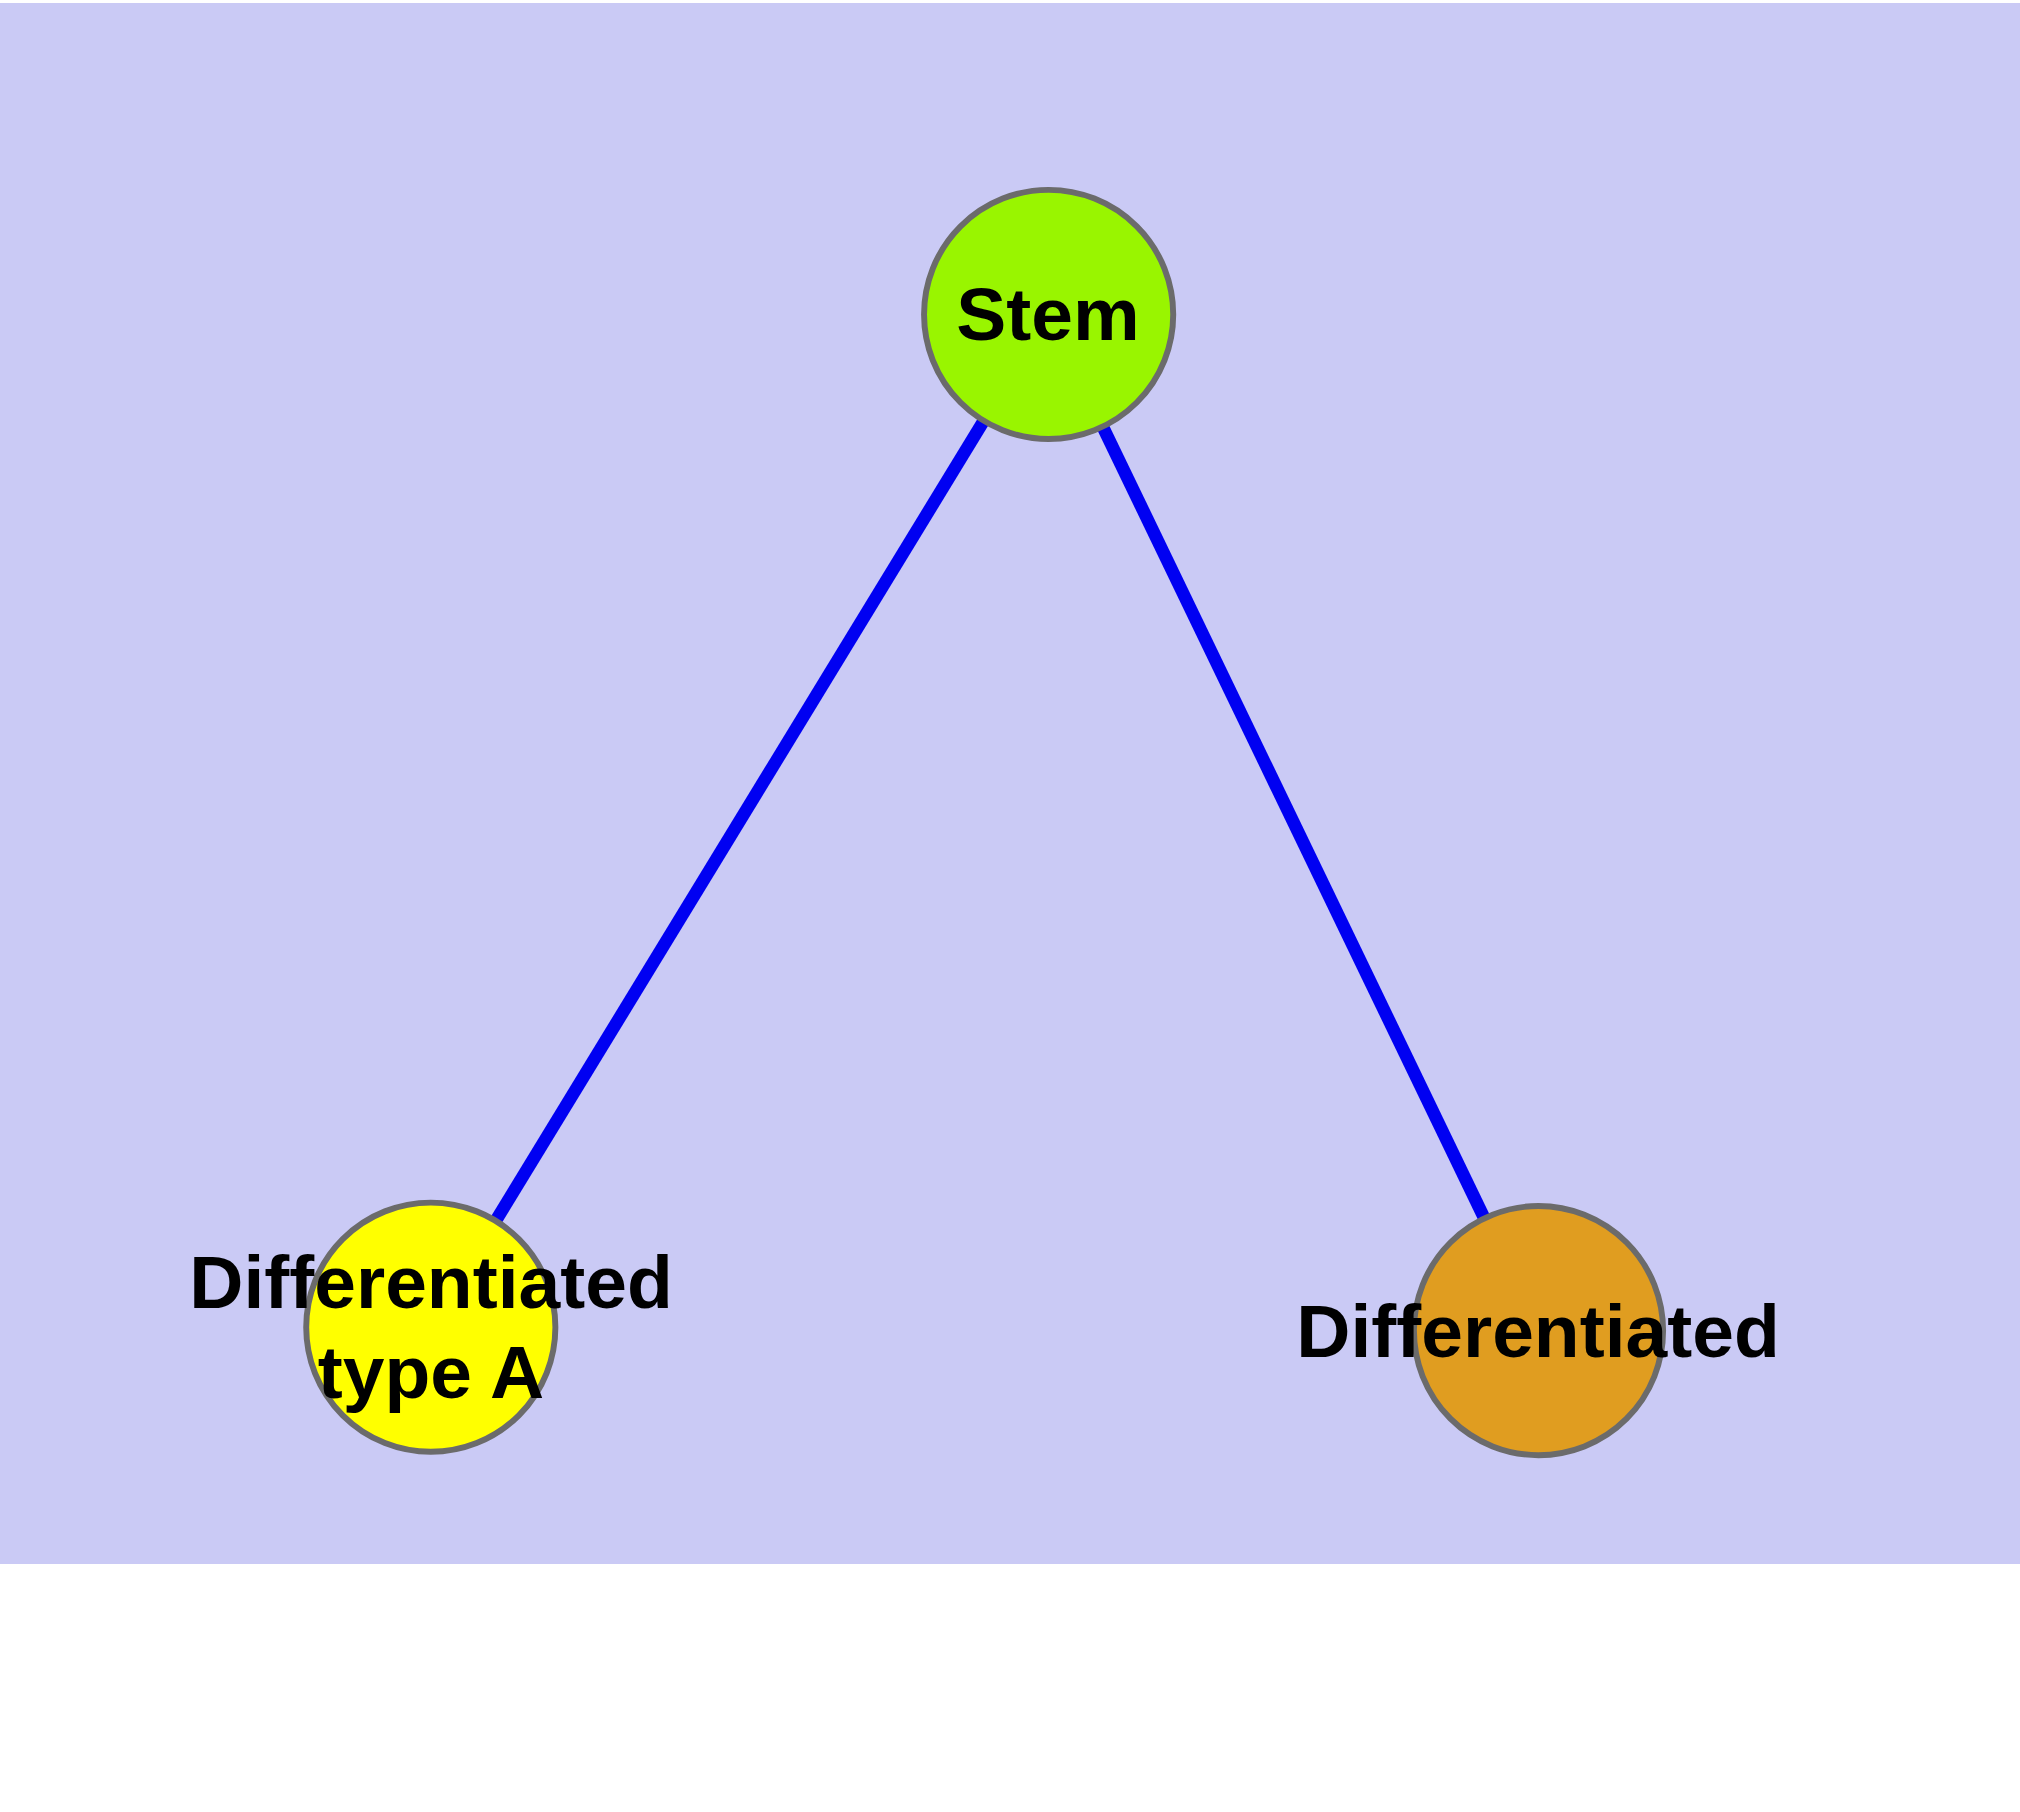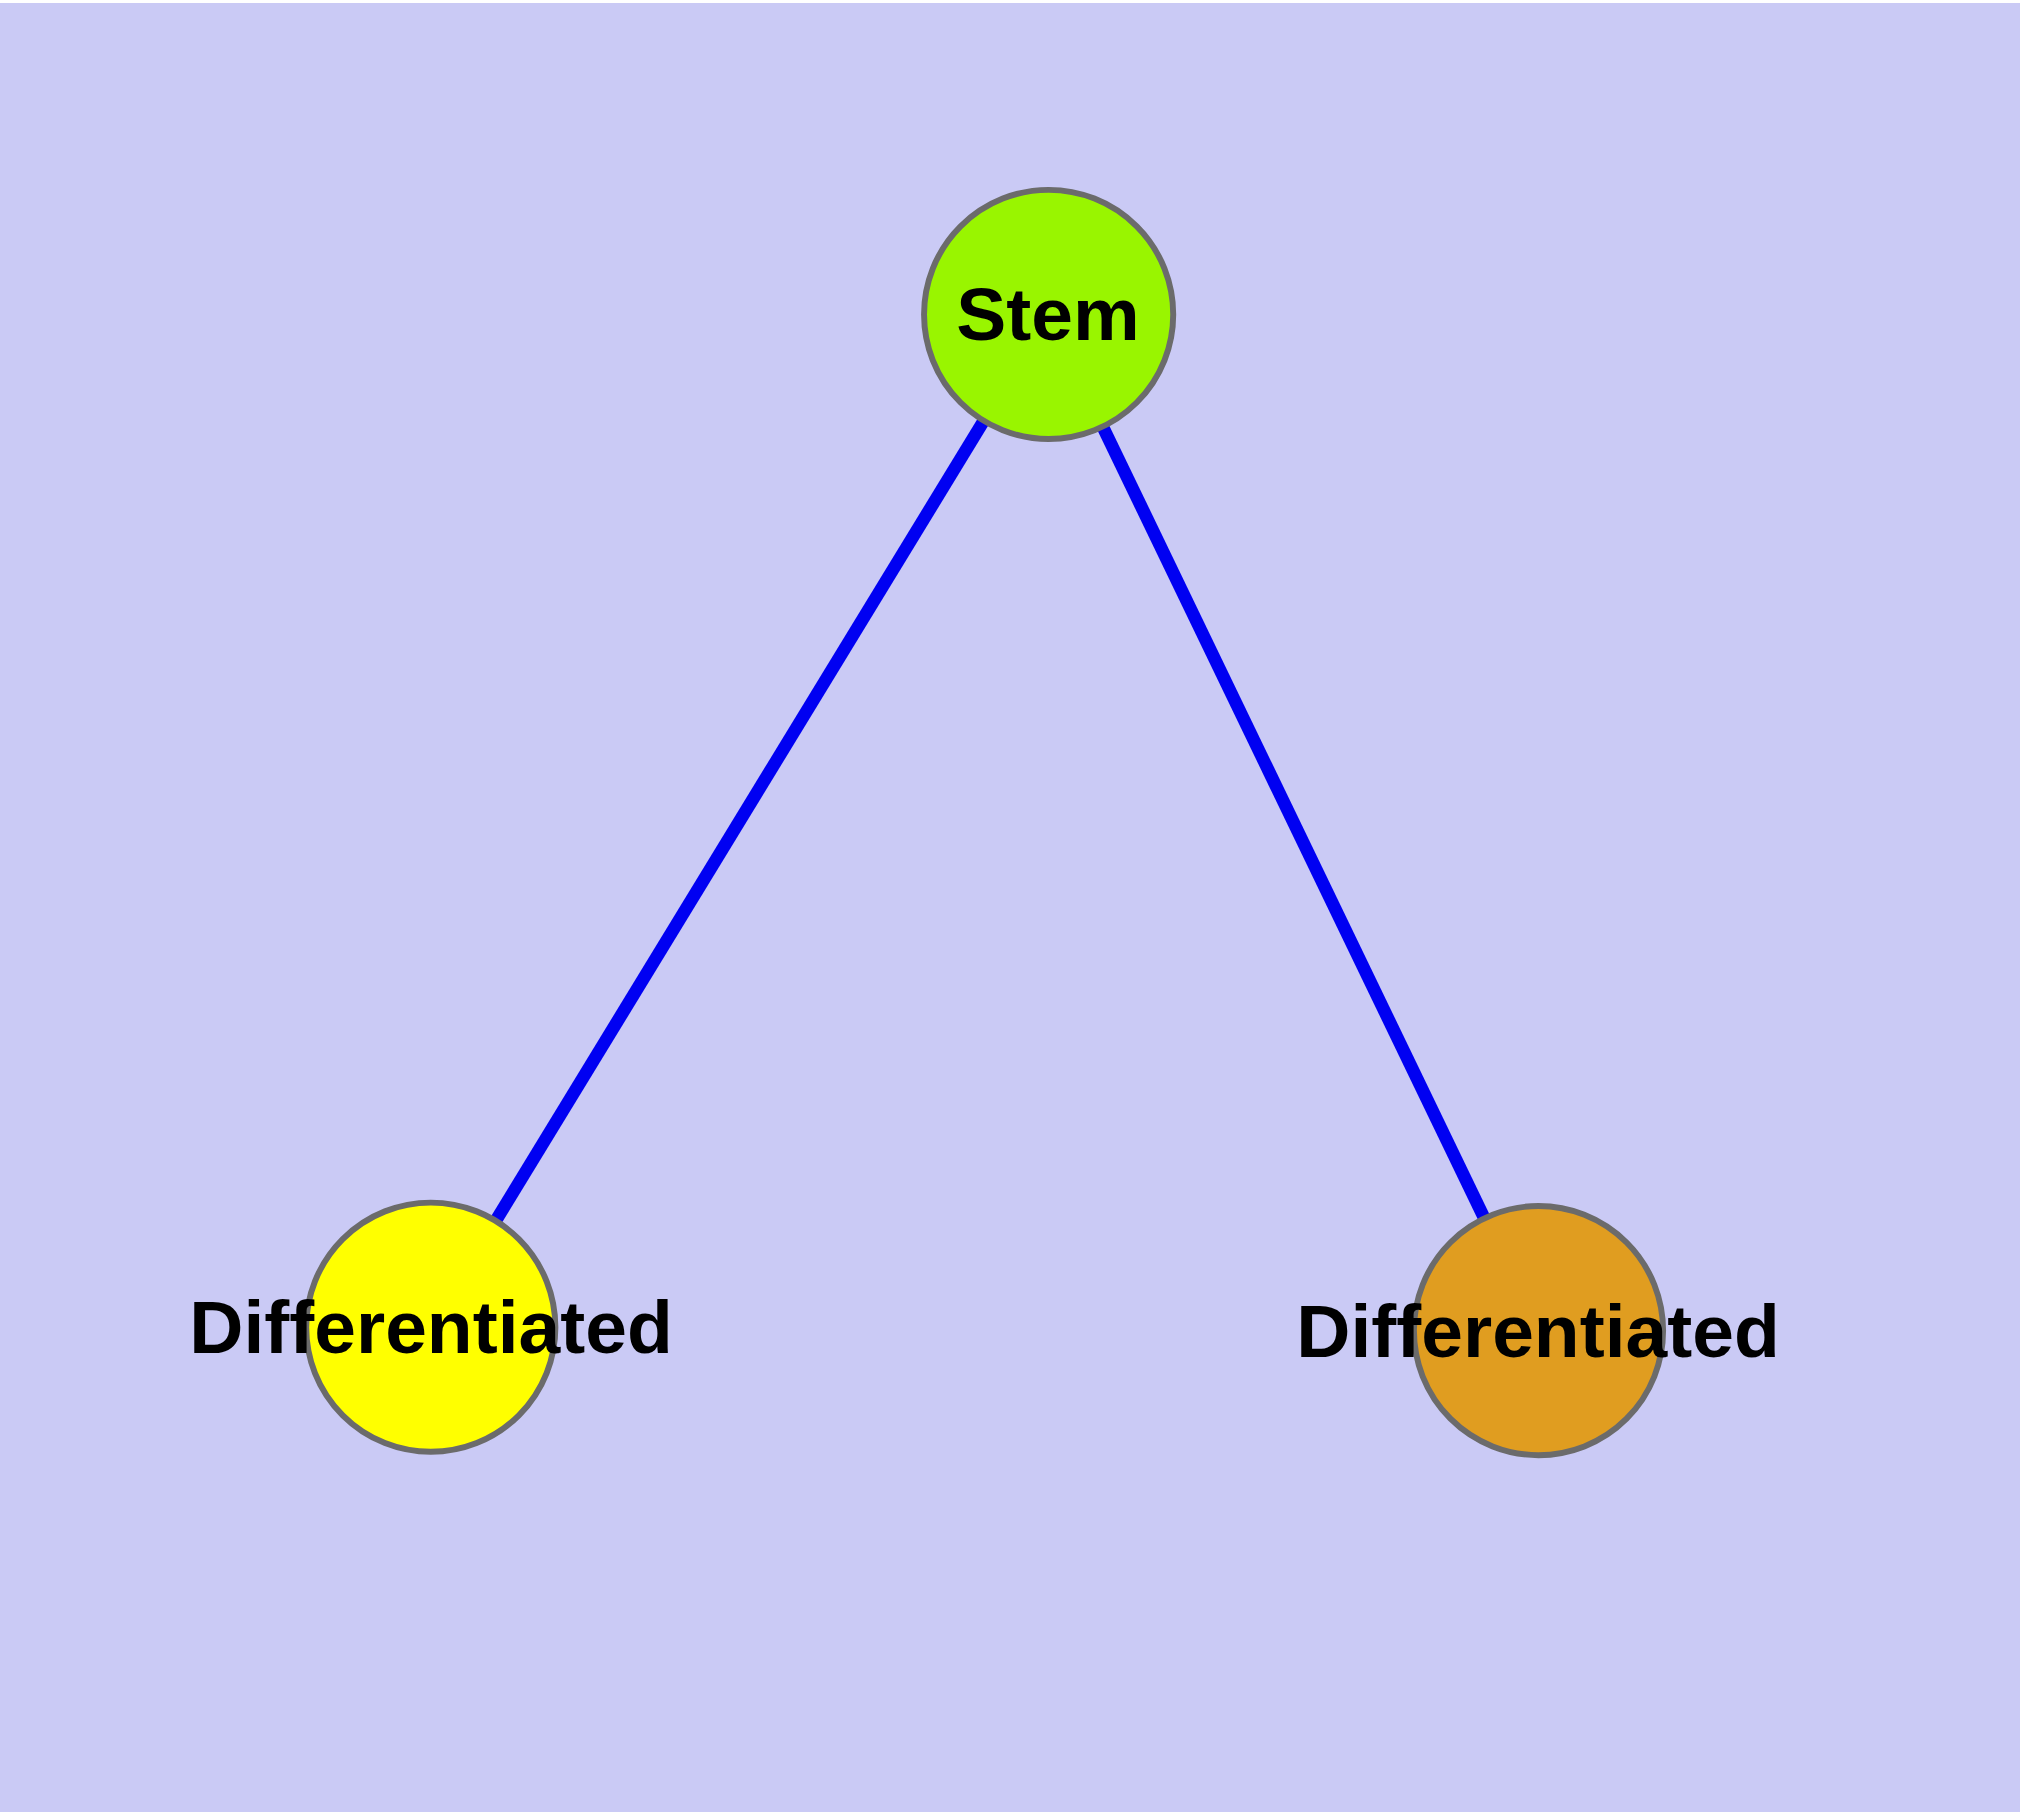--- a/index.html
+++ b/index.html
@@ -2,21 +2,21 @@
 <html style="font-size:13.6px"><head>
 <meta charset="utf-8">
 <style>
   html, body {
     margin: 0;
     padding: 0;
   }
   .canvas {
     position: relative;
     width: 2021px;
-    height: 1812px;
+    height: 1564px;
     overflow: hidden;
     font-family: "Liberation Sans", sans-serif;
   }
   .top-strip {
     position: absolute;
     top: 0;
     left: 0;
     width: 100%;
     height: 2.5px;
   }
@@ -56,20 +56,21 @@
   </svg>
 
   <div class="top-strip" style="background: rgb(255, 255, 255);"></div>
 
   <div class="node-label" style="left: 1048px; top: 314px; color: rgb(0, 0, 0);">
     <span>Stem</span>
   </div>
 
   <div class="node-label" style="left: 431px; top: 1327px; color: rgb(0, 0, 0);">
     <span>Differentiated</span>
+    <span>type A</span>
   </div>
 
   <div class="node-label" style="left: 1538px; top: 1331px; color: rgb(0, 0, 0);">
     <span>Differentiated</span>
   </div>
 
 </div>
 
 
 </body></html>

